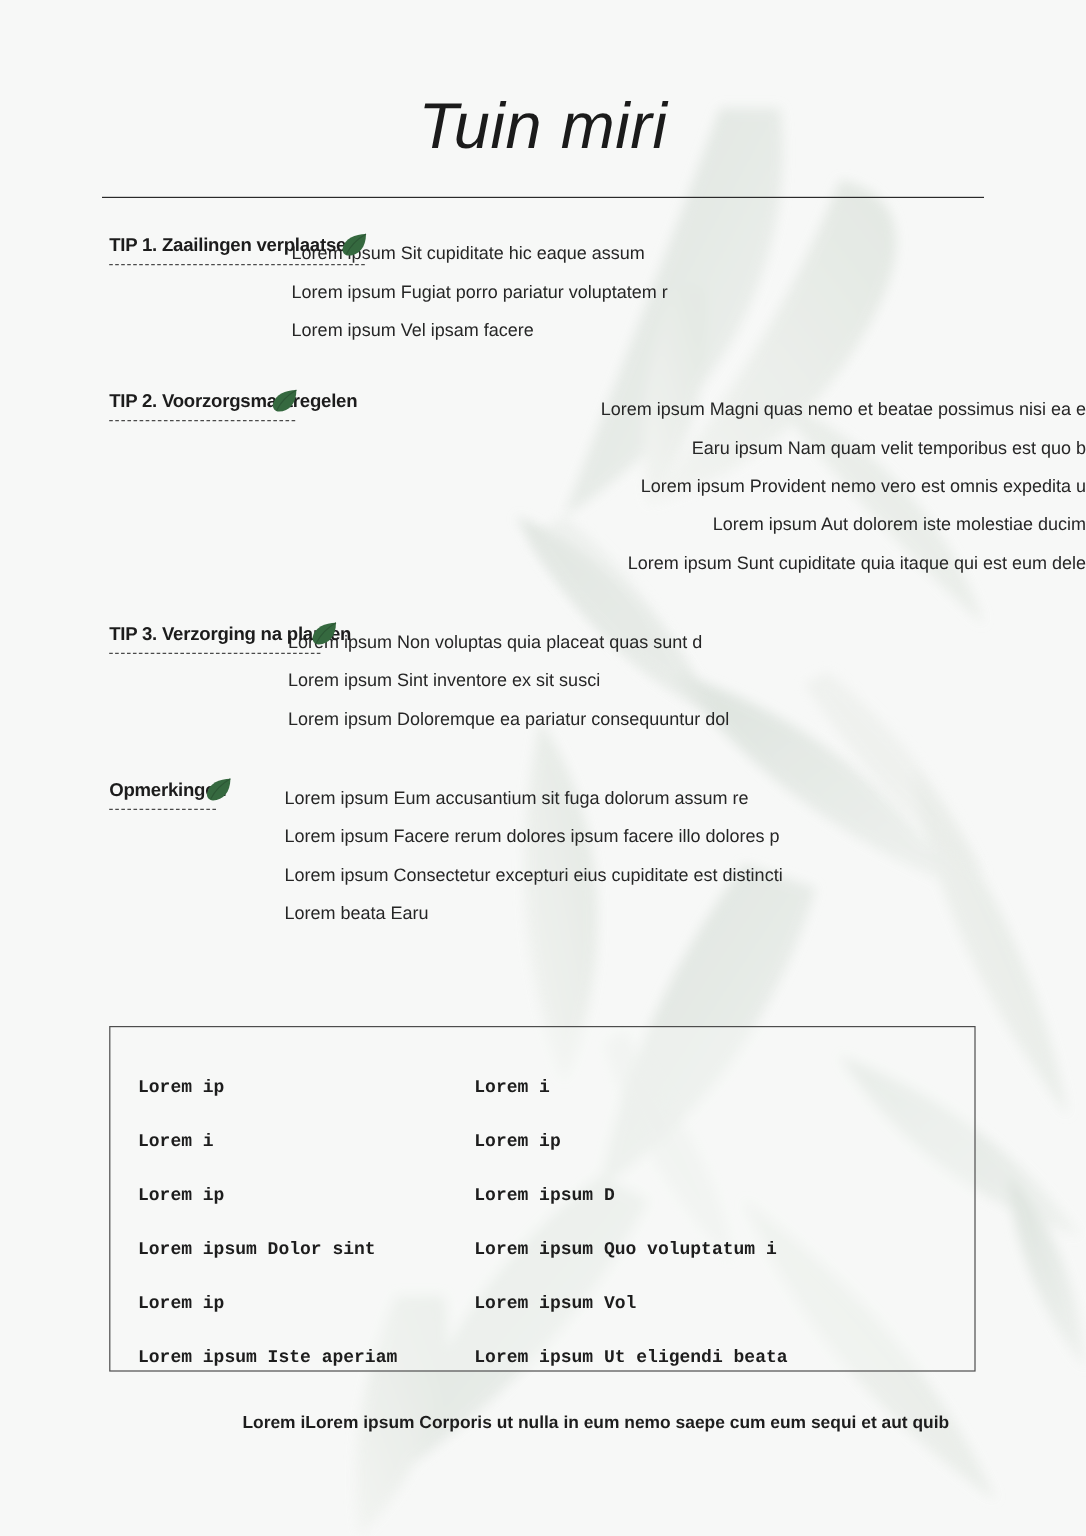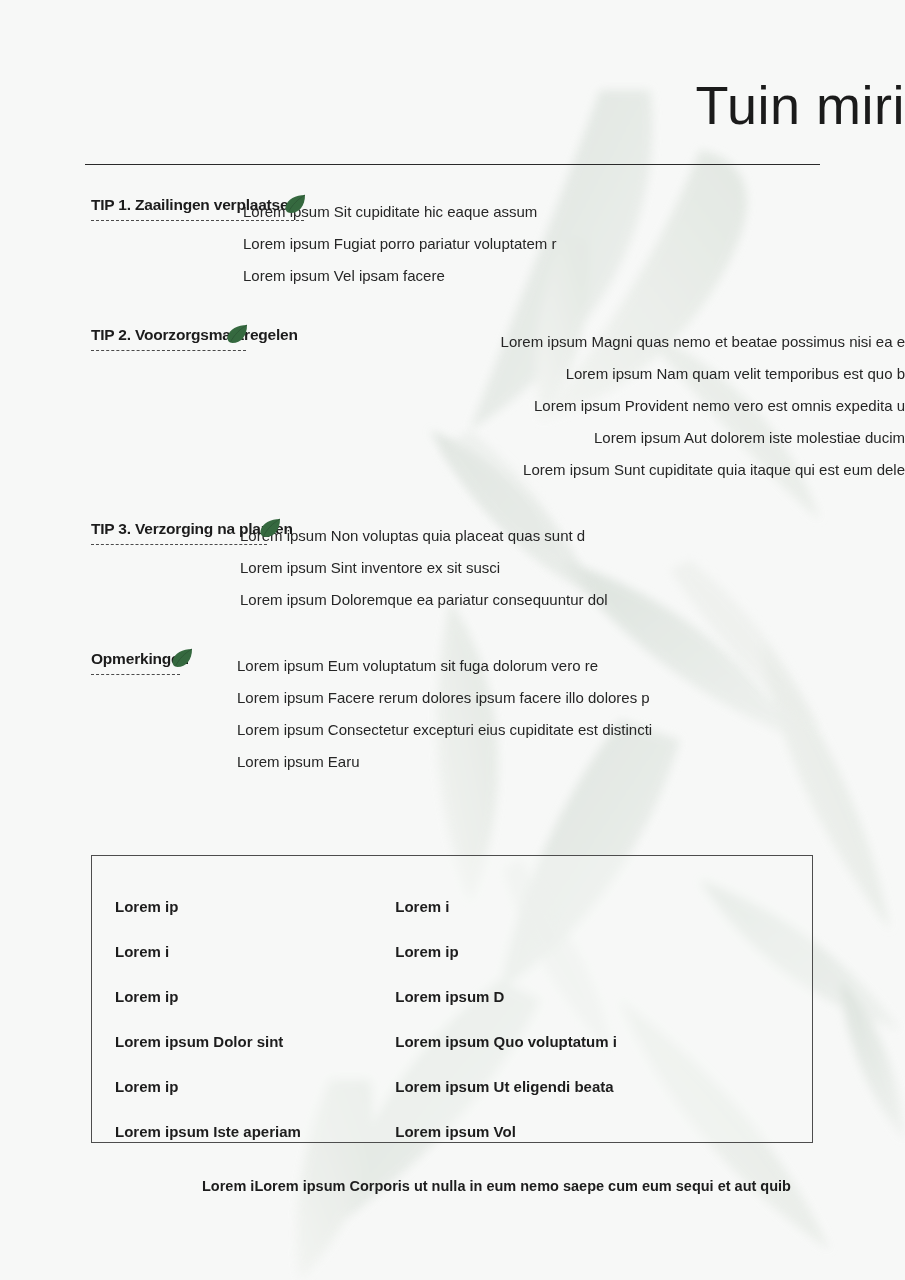--- a/index.html
+++ b/index.html
@@ -29,21 +29,22 @@
   #page {
     position: relative;
     z-index: 2;
     width: 905px;
     height: 1280px;
     box-sizing: border-box;
   }
 
   
   .title {
-    text-align: right;
+    text-align: center;
+    font-style: italic;
     font-weight: 400;
     font-size: 54px;
     line-height: 1;
     color: #1b1b1b;
     letter-spacing: 0.5px;
     margin: 0;
     padding-top: 78px;
   }
   .title-rule {
     position: absolute;
@@ -128,20 +129,21 @@
     width: 722px;
     height: 288px;
     border: 1.4px solid #4d4d4d;
     box-sizing: border-box;
     background: rgba(247,248,247,0.45);
     display: flex;
   }
   .tb-col {
     box-sizing: border-box;
     padding-top: 28px;
+    font-family: Liberation Mono, monospace;
   }
   .tb-col.left  { width: 286px; padding-left: 23px; }
   .tb-col.right { width: 436px; padding-left: 18px; }
   .tb-col p {
     margin: 0;
     font-size: 15px;
     font-weight: 700;
     color: #1d1d1d;
     line-height: 45px;
     white-space: nowrap;
@@ -239,21 +241,21 @@
             <svg viewBox="0 0 22 20">
                 <path d="M21 1 C12 1 3 5 1.5 13 C1 16 3 19 6.5 19 C15 19 21 12 21 1 Z" fill="#35693f"></path>
                 <path d="M21 1 C14 5 8 11 4.5 18" stroke="#2c5735" stroke-width="0.9" fill="none"></path>
               </svg>
           </span>
         </div>
         <div class="sec-dash" style="width:155px;"></div>
       </div>
       <div class="sec-body" style="margin-left:-14px;text-align:right;">
         <p>Lorem ipsum Magni quas nemo et beatae possimus nisi ea e</p>
-        <p>Lorem ipsum Nam quam velit temporibus est quo b</p>
+        <p>Earu ipsum Nam quam velit temporibus est quo b</p>
         <p>Lorem ipsum Provident nemo vero est omnis expedita u</p>
         <p>Lorem ipsum Aut dolorem iste molestiae ducim</p>
         <p>Lorem ipsum Sunt cupiditate quia itaque qui est eum dele</p>
       </div>
     </div>
 
     <div class="section" style="margin-top:8px;">
       <div class="sec-head h3">
         <div class="sec-head-inner">
           <span class="sec-title">TIP 3. Verzorging na planten</span>
@@ -280,43 +282,43 @@
           <span class="leaf" style="left:80px; top:-2px;">
             <svg viewBox="0 0 22 20">
                 <path d="M21 1 C12 1 3 5 1.5 13 C1 16 3 19 6.5 19 C15 19 21 12 21 1 Z" fill="#35693f"></path>
                 <path d="M21 1 C14 5 8 11 4.5 18" stroke="#2c5735" stroke-width="0.9" fill="none"></path>
               </svg>
           </span>
         </div>
         <div class="sec-dash" style="width:89px;"></div>
       </div>
       <div class="sec-body" style="margin-left:-13px;">
-        <p>Lorem ipsum Eum voluptatum sit fuga dolorum vero re</p>
+        <p>Lorem ipsum Eum accusantium sit fuga dolorum assum re</p>
         <p>Lorem ipsum Facere rerum dolores ipsum facere illo dolores p</p>
         <p>Lorem ipsum Consectetur excepturi eius cupiditate est distincti</p>
-        <p>Lorem ipsum Earu</p>
+        <p>Lorem beata Earu</p>
       </div>
     </div>
 
   </div>
 
   <div class="tablebox">
     <div class="tb-col left">
       <p>Lorem ip</p>
       <p>Lorem i</p>
       <p>Lorem ip</p>
       <p>Lorem ipsum Dolor sint</p>
       <p>Lorem ip</p>
       <p>Lorem ipsum Iste aperiam</p>
     </div>
     <div class="tb-col right">
       <p>Lorem i</p>
       <p>Lorem ip</p>
       <p>Lorem ipsum D</p>
       <p>Lorem ipsum Quo voluptatum i</p>
+      <p>Lorem ipsum Vol</p>
       <p>Lorem ipsum Ut eligendi beata</p>
-      <p>Lorem ipsum Vol</p>
     </div>
   </div>
 
   <div class="footer">Lorem iLorem ipsum Corporis ut nulla in eum nemo saepe cum eum sequi et aut quib</div>
 
 </div>
 
 </body></html>

